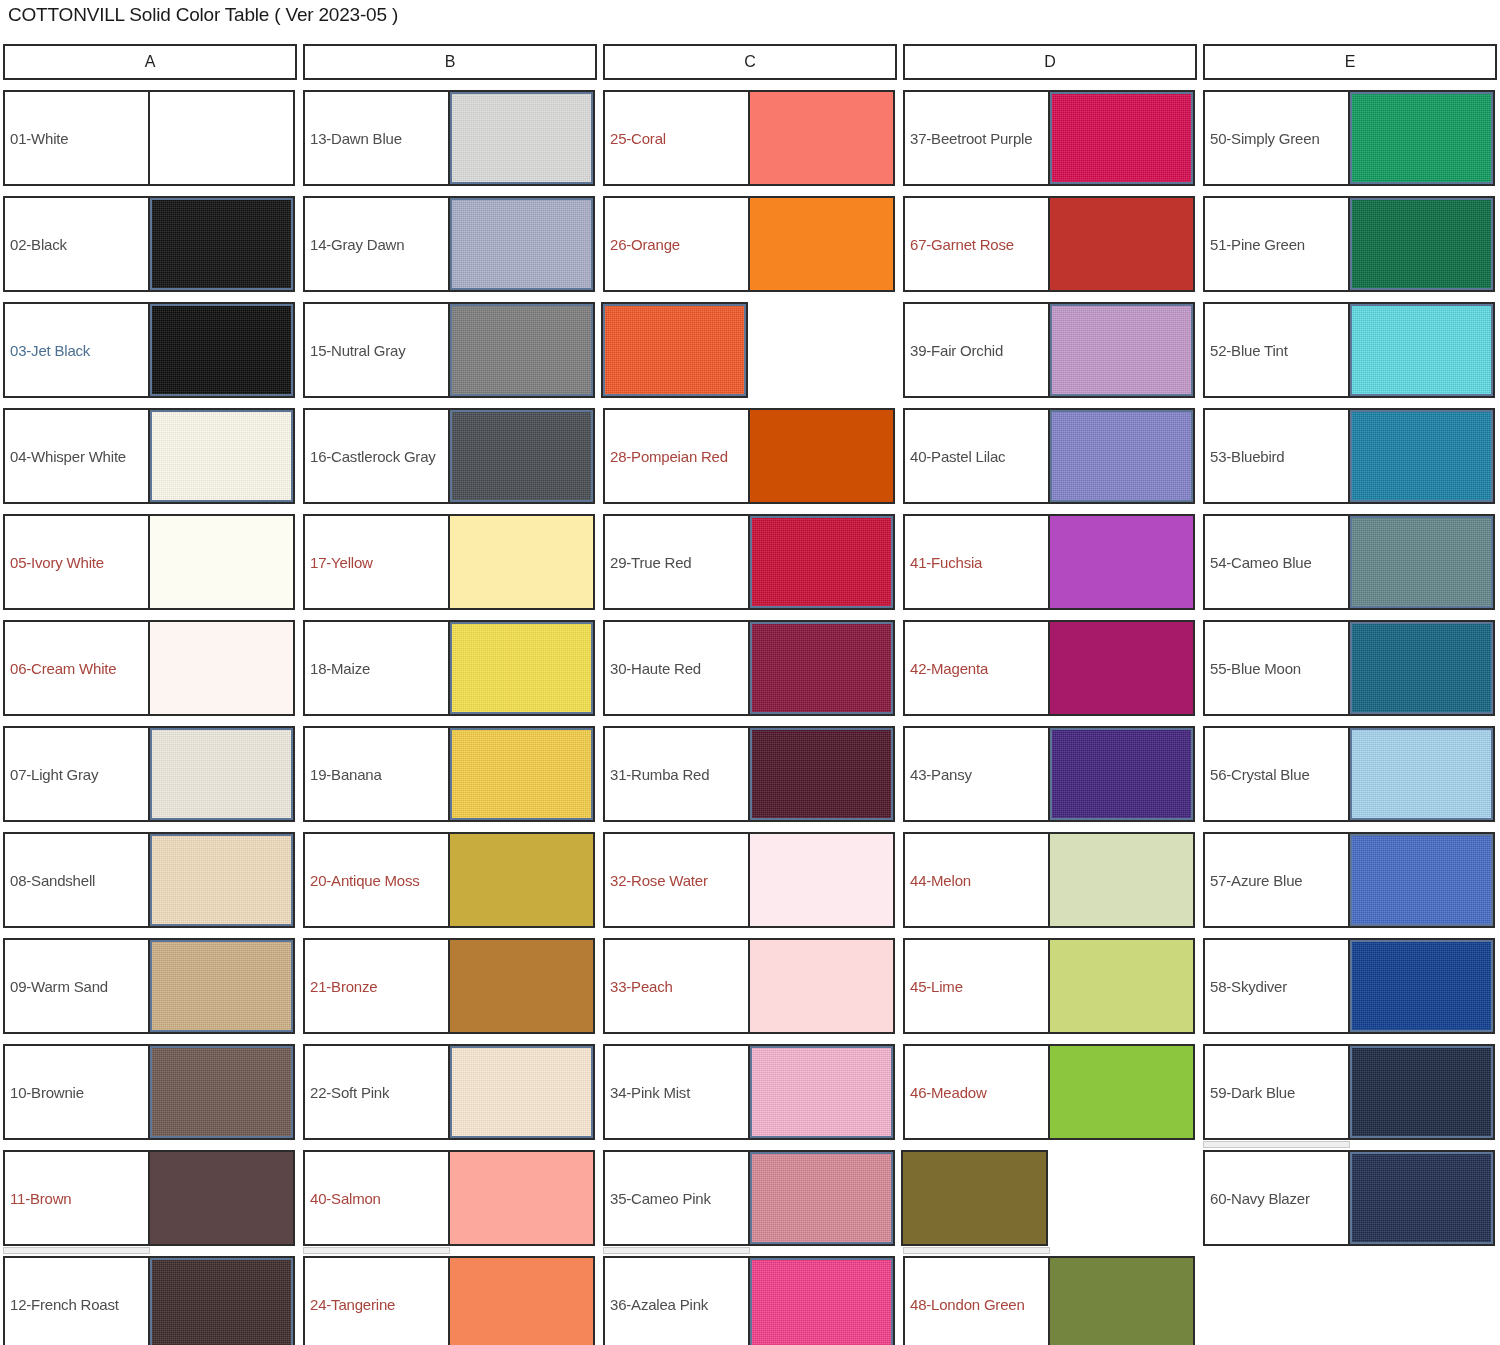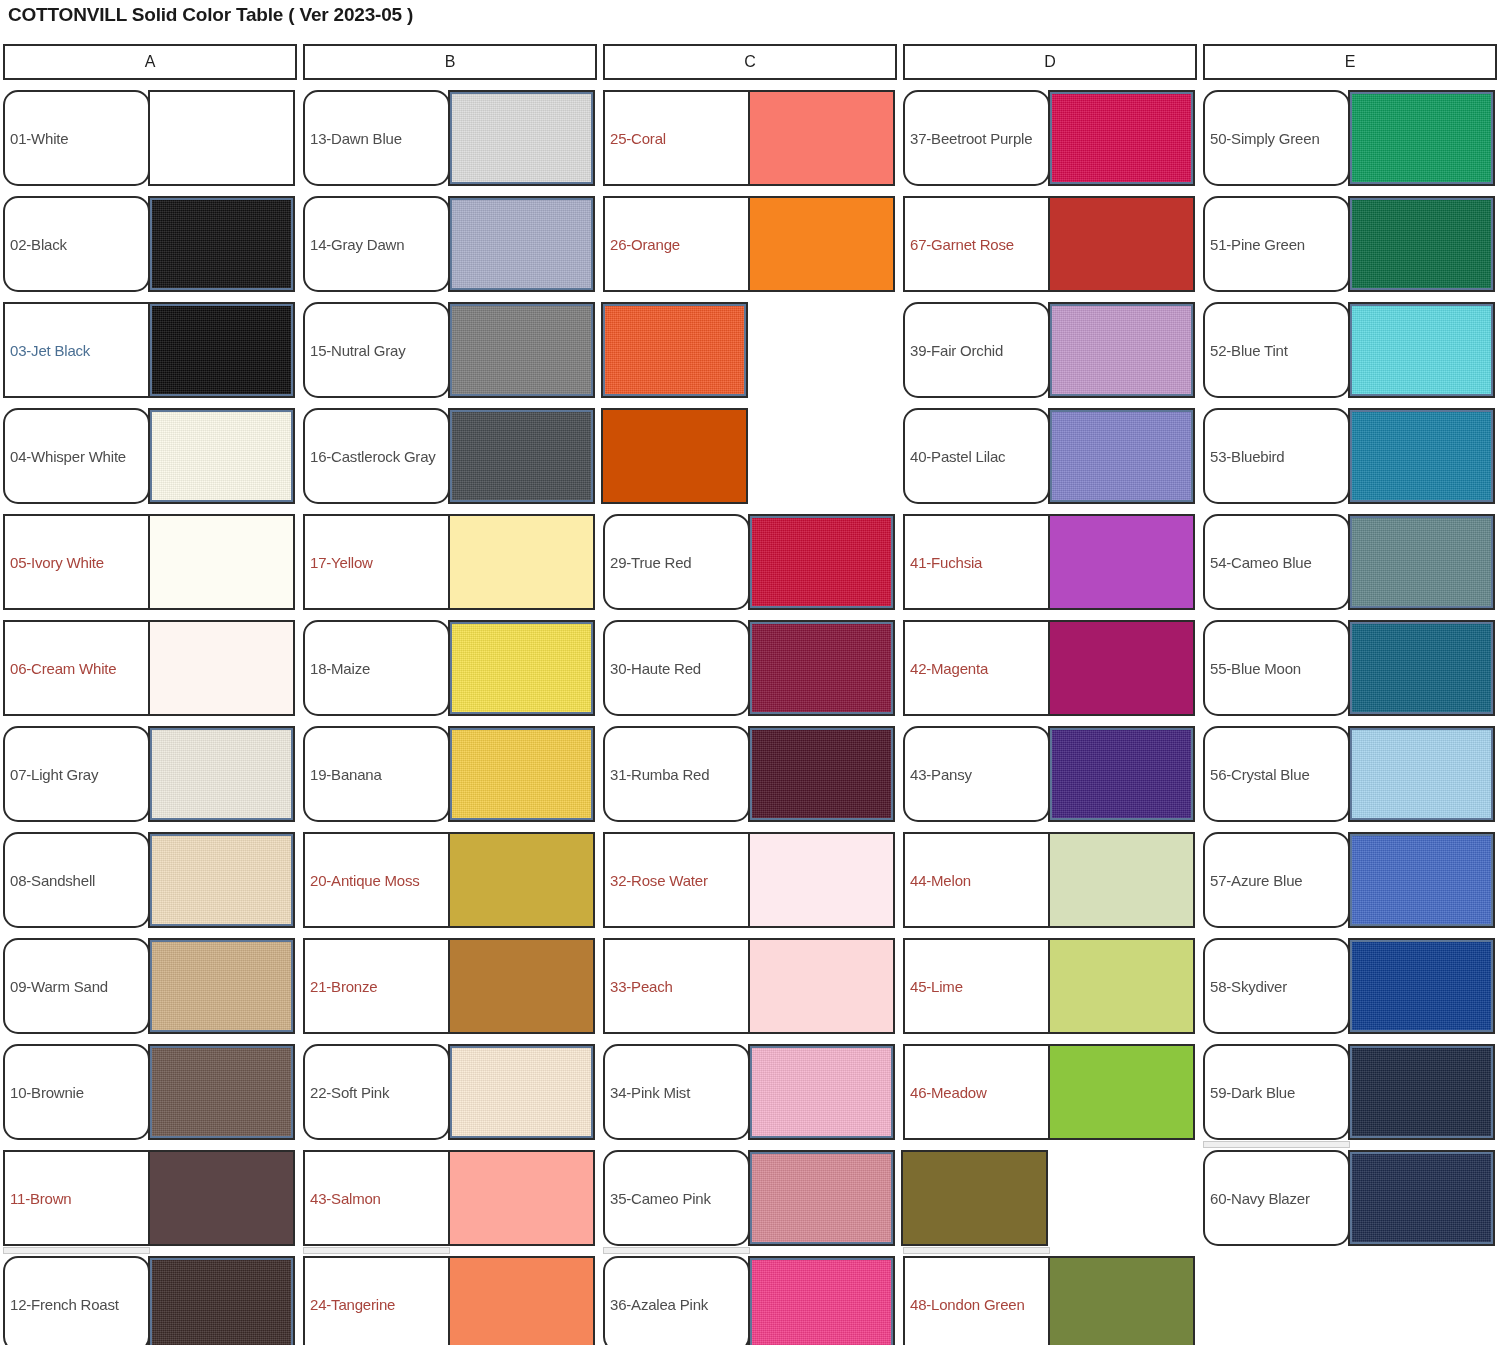--- a/index.html
+++ b/index.html
@@ -18,21 +18,21 @@
     width: 1500px;
     height: 1345px;
     box-sizing: border-box;
   }
   
   #doc-title {
     position: absolute;
     left: 8px;
     top: 4px;
     font-size: 19px;
-    font-weight: bold;
+    font-weight: normal;
     color: #1a1a1a;
     letter-spacing: -0.2px;
     white-space: nowrap;
   }
   
   #grid {
     position: absolute;
     left: 0px;
     top: 44px;
     width: 1500px;
@@ -80,21 +80,21 @@
     font-size: 15px;
     letter-spacing: -0.2px;
     color: #4d4d4d;
     position: relative;
     z-index: 2;
     white-space: nowrap;
     overflow: hidden;
   }
   .label-cell.t-red   { color: #a8443c; }
   .label-cell.t-blue  { color: #4a6f93; }
-  .label-cell.t-gray  { color: #4d4d4d; border-radius: 15px; }
+  .label-cell.t-gray  { color: #4d4d4d; }
 
   .swatch-cell {
     width: 50%;
     box-sizing: border-box;
     border: 2px solid #2b2b2b;
     background: #ffffff;
     margin-left: -2px;
     position: relative;
     z-index: 1;
     overflow: hidden;
@@ -274,21 +274,21 @@
             <div class="swatch plain" style="background: rgb(181, 124, 53);"></div>
           </div>
         </div>
         <div class="row">
           <div class="label-cell t-gray">22-Soft Pink</div>
           <div class="swatch-cell">
             <div class="swatch framed tex" style="background: rgb(250, 233, 211);"></div>
           </div>
         </div>
         <div class="row">
-          <div class="label-cell t-red">43-Salmon</div>
+          <div class="label-cell t-red">40-Salmon</div>
           <div class="swatch-cell">
             <div class="swatch plain" style="background: rgb(253, 168, 157);"></div>
           </div>
         </div>
         <div class="row">
           <div class="spacer-bar"></div>
           <div class="label-cell t-red">24-Tangerine</div>
           <div class="swatch-cell">
             <div class="swatch plain" style="background: rgb(245, 134, 90);"></div>
           </div>
@@ -307,20 +307,21 @@
           <div class="swatch-cell">
             <div class="swatch plain" style="background: rgb(246, 132, 32);"></div>
           </div>
         </div>
         <div class="row">
           <div class="swatch-cell">
             <div class="swatch framed tex" style="background: rgb(241, 88, 39);"></div>
           </div>
         </div>
         <div class="row">
+          <div class="label-cell t-red">28-Pompeian Red</div>
           <div class="swatch-cell">
             <div class="swatch plain" style="background: rgb(205, 79, 3);"></div>
           </div>
         </div>
         <div class="row">
           <div class="label-cell t-gray">29-True Red</div>
           <div class="swatch-cell">
             <div class="swatch framed tex" style="background: rgb(202, 12, 54);"></div>
           </div>
         </div>

